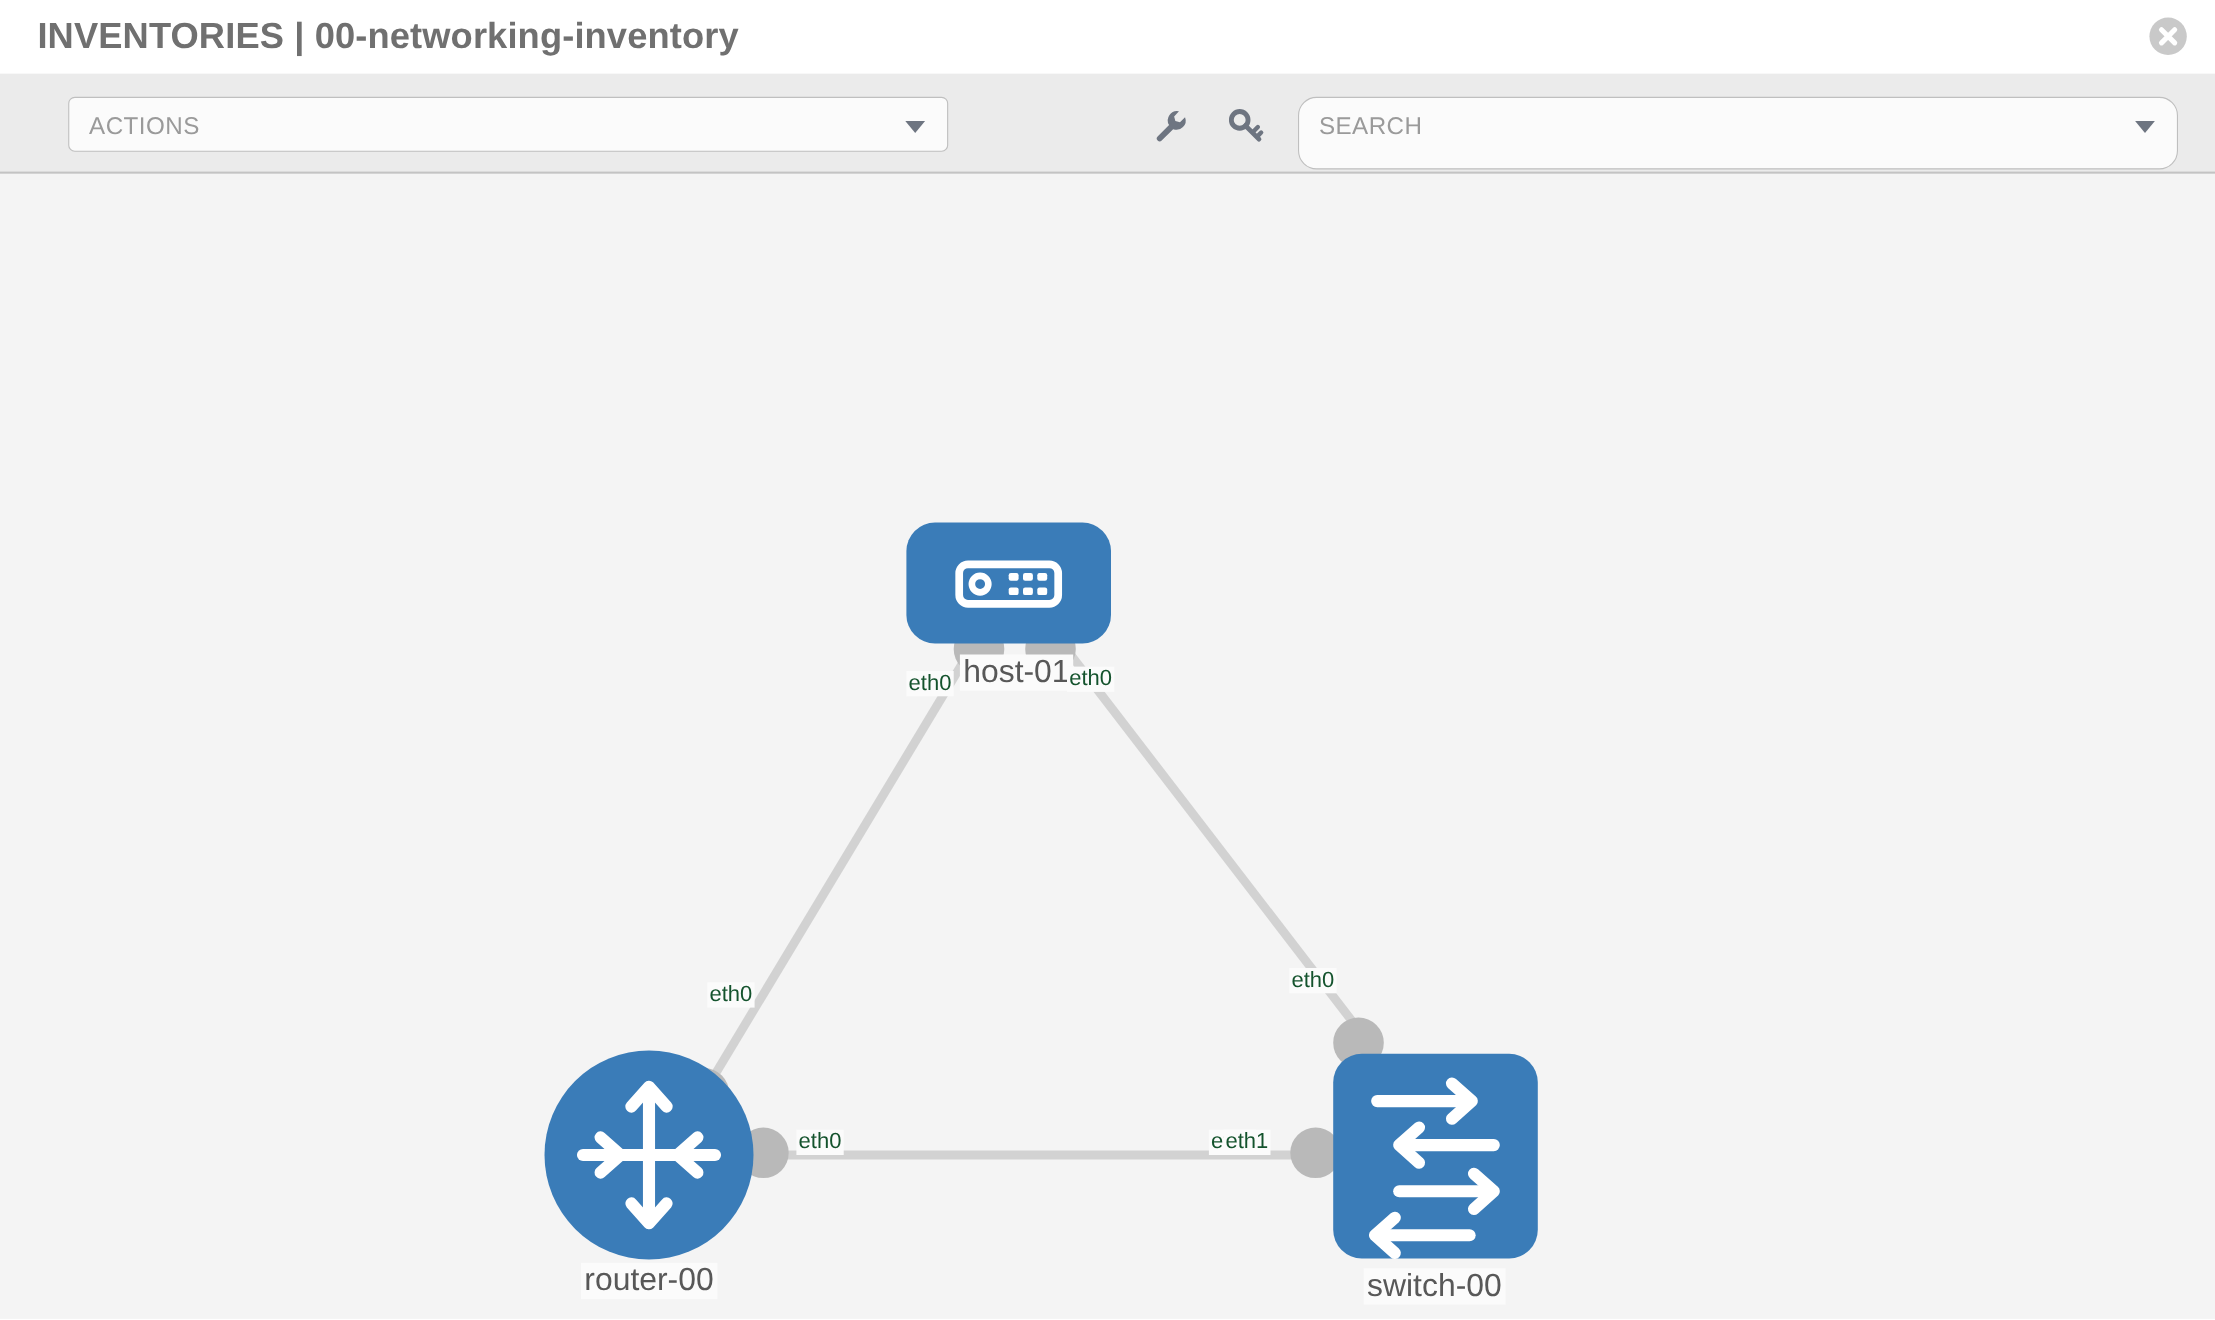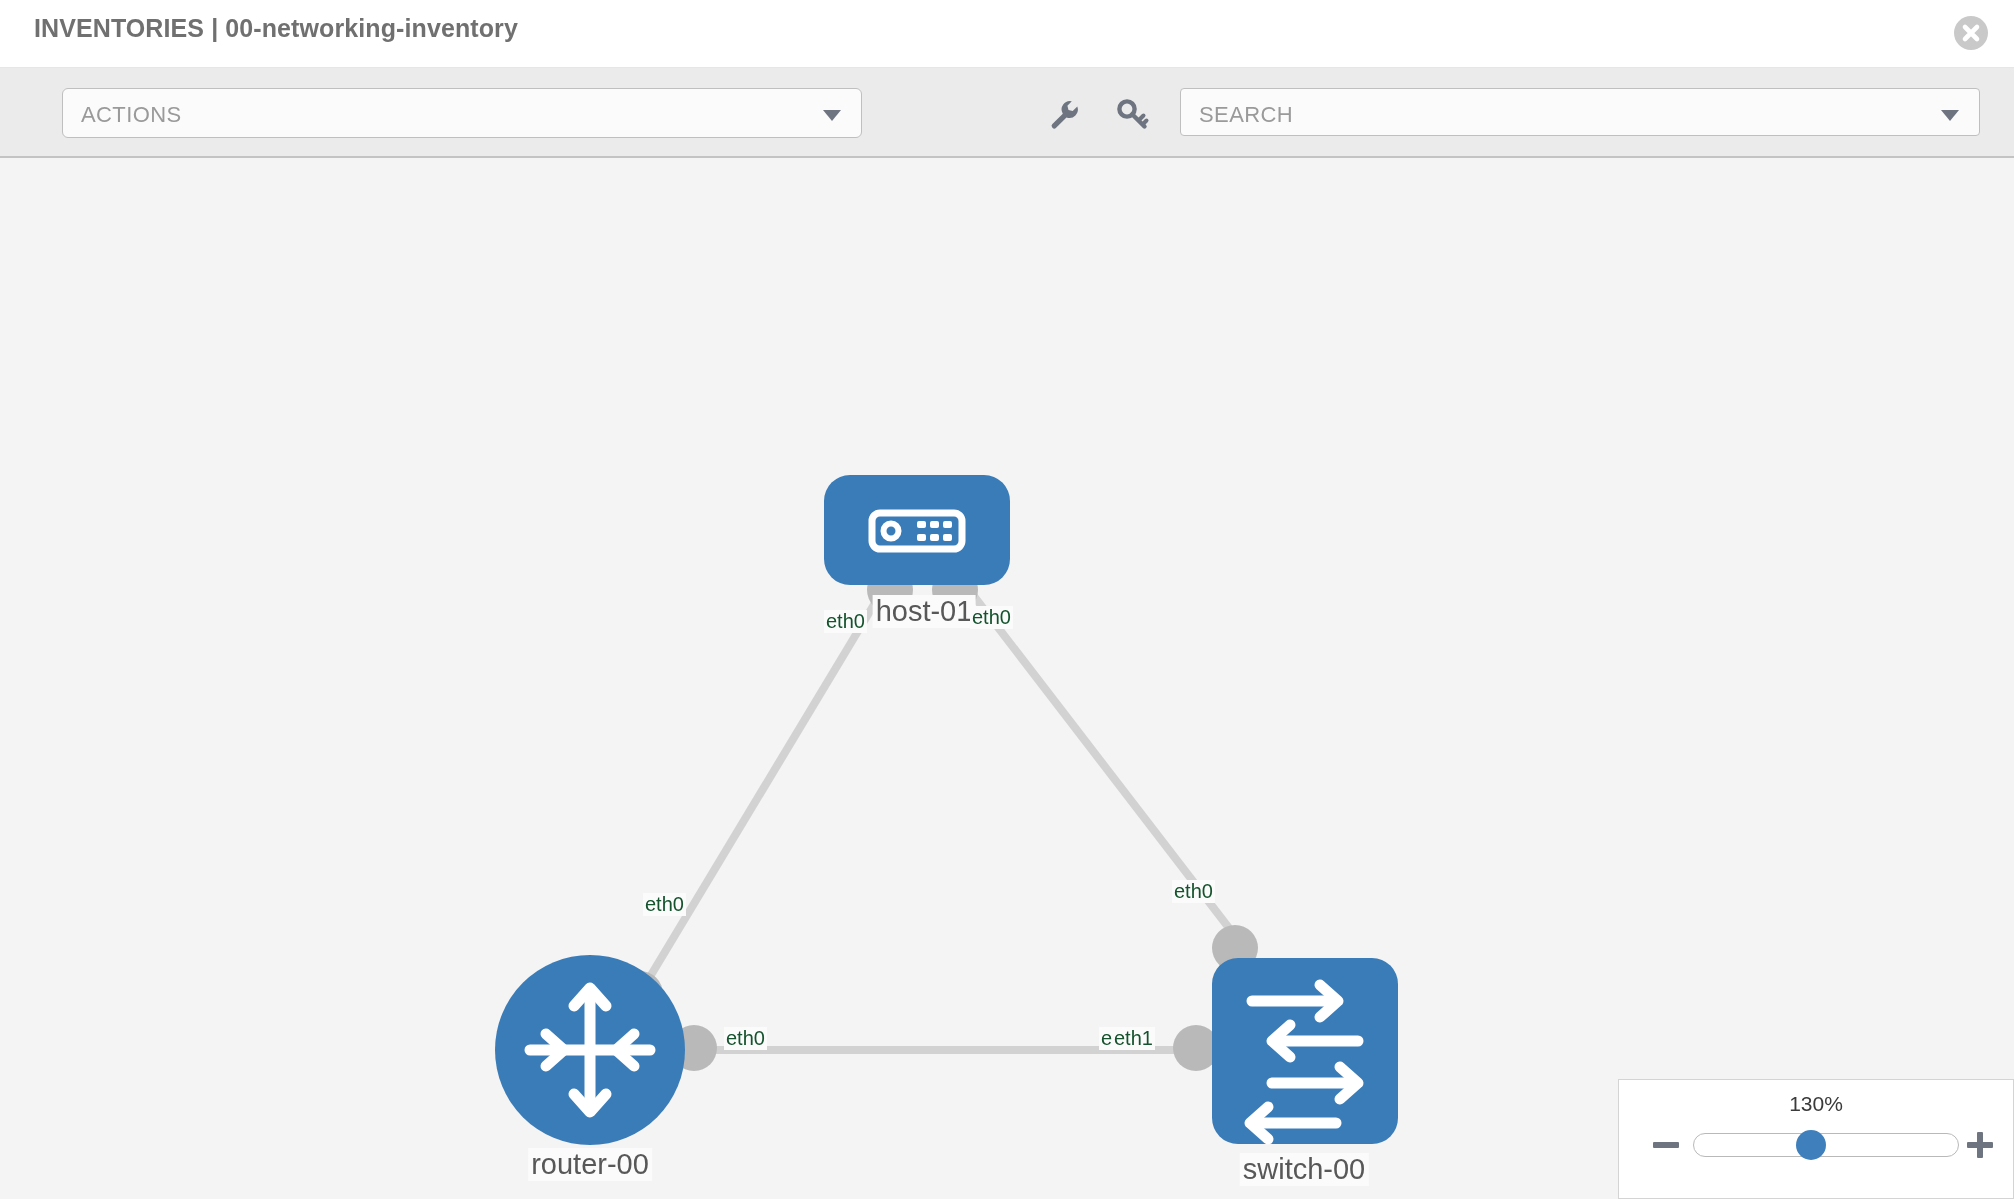--- a/index.html
+++ b/index.html
@@ -14,21 +14,21 @@
   
   .header {
     position: relative;
     height: 68px;
     background: #ffffff;
     border-bottom: 1px solid #e6e6e6;
   }
   .header-title {
     position: absolute;
     left: 34px; top: 14px;
-    font-size: 25px;
+    font-size: 33px;
     font-weight: bold;
     color: #707070;
     letter-spacing: 0.1px;
     white-space: nowrap;
   }
   .close-btn {
     position: absolute;
     right: 26px; top: 16px;
     width: 34px; height: 34px;
     border-radius: 50%;
@@ -74,24 +74,24 @@
     top: 28px;
     width: 36px; height: 36px;
     cursor: pointer;
   }
   .tool-icon.wrench { left: 1046px; }
   .tool-icon.key    { left: 1114px; }
 
   .search-select {
     position: absolute;
     left: 1180px; top: 20px;
-    width: 800px; height: 48px;
+    width: 800px; height: 66px;
     background: #fbfbfb;
     border: 1px solid #bfbfbf;
-    border-radius: 4px;
+    border-radius: 17px;
     cursor: pointer;
   }
   .search-label {
     position: absolute;
     left: 18px; top: 13px;
     font-size: 22px;
     color: #9a9a9a;
     letter-spacing: 0.4px;
   }
 
@@ -283,21 +283,14 @@
   <div class="node-label" style="left:1304px; top:995px;">switch-00</div>
 
   <div class="iface-label" style="left:824px;  top:452px;">eth0</div>
   <div class="iface-label" style="left:970px;  top:448px;">eth0</div>
   <div class="iface-label" style="left:643px;  top:735px;">eth0</div>
   <div class="iface-label" style="left:1172px; top:722px;">eth0</div>
   <div class="iface-label" style="left:724px;  top:869px;">eth0</div>
   <div class="iface-label" style="left:1099px; top:869px;">eth0</div>
   <div class="iface-label" style="left:1112px; top:869px;">eth1</div>
 
-  <div class="zoom-panel">
-    <div class="zoom-value">130%</div>
-    <div class="zoom-minus"></div>
-    <div class="zoom-track"></div>
-    <div class="zoom-thumb"></div>
-    <div class="zoom-plus"></div>
-  </div>
 
 </div>
 
 </body></html>

